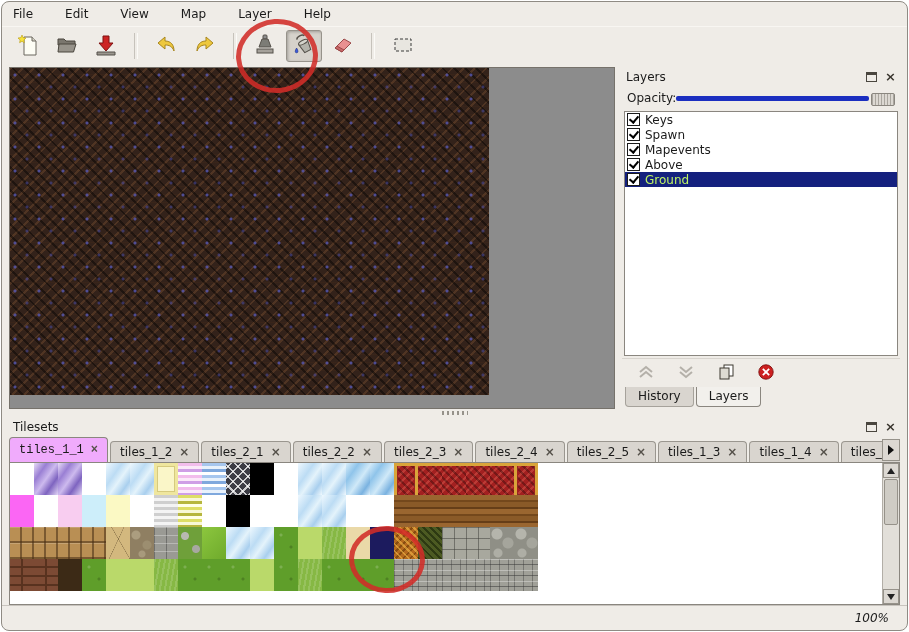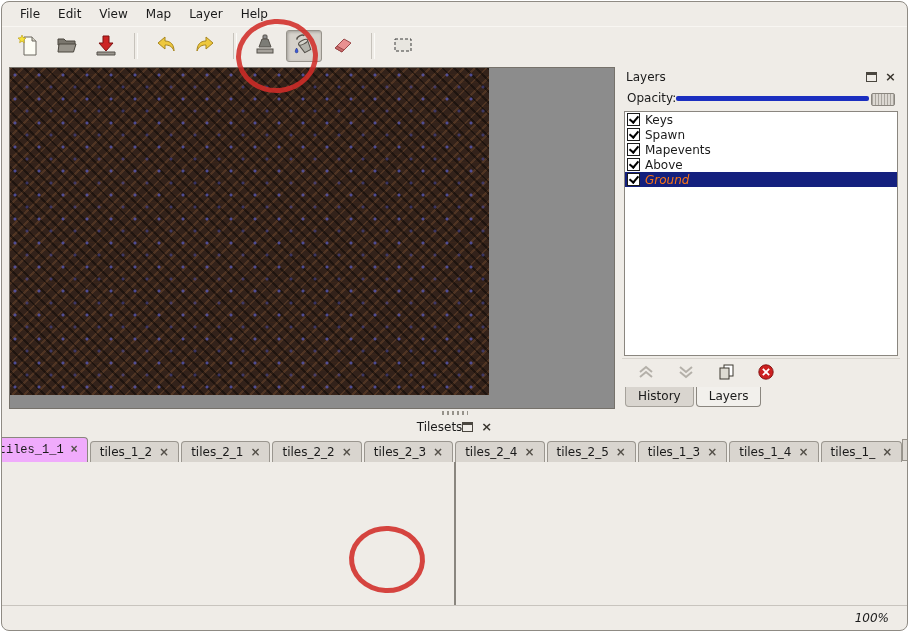--- a/index.html
+++ b/index.html
@@ -3,21 +3,21 @@
 <meta charset="utf-8">
 <style>
   html,body{margin:0;padding:0;}
   body{width:909px;height:632px;position:relative;background:#ffffff;
        font-family:"DejaVu Sans","Liberation Sans",sans-serif;font-size:12px;color:#1a1a1a;
        overflow:hidden;}
   .window{position:absolute;inset:1px;border:1px solid #8f8b84;border-radius:8px;
           background:#efece7;overflow:hidden;display:flex;flex-direction:column;}
 
   
-  .menubar{height:24px;display:flex;align-items:center;padding:0 9px;gap:0;}
+  .menubar{height:24px;display:flex;align-items:center;padding:0 2px;gap:14px;}
   .menu-item{padding:3px 9px;border-radius:3px;cursor:default;}
 
   
   .toolbar{height:38px;display:flex;align-items:center;padding:0 8px;gap:3px;
            border-top:1px solid #f8f6f2;}
   .tb{width:36px;height:32px;background:transparent;border:1px solid transparent;
       display:flex;align-items:center;justify-content:center;padding:0;border-radius:3px;}
   .tb.pressed{background:#d6d2cb;border:1px solid #96928a;
       box-shadow:inset 1px 1px 3px rgba(0,0,0,.25);}
   .sep{width:2px;height:26px;border-left:1px solid #c6c2bb;border-right:1px solid #fbfaf7;margin:0 7px;}
@@ -43,38 +43,38 @@
   .dock-float{width:11px;height:10px;border:1px solid #4a463f;border-top:3px solid #4a463f;display:inline-block;box-sizing:border-box;}
   .dock-close{font-weight:bold;color:#3a362f;font-size:13px;line-height:12px;cursor:default;}
   .opacity-row{height:22px;display:flex;align-items:center;padding:0 5px;}
   .slider{flex:1;height:13px;position:relative;}
   .slider-fill{position:absolute;left:0;right:26px;top:4px;height:5px;background:#1b2ec0;border-radius:2px;}
   .slider-handle{position:absolute;right:0;top:1px;width:22px;height:11px;background:#dcd8d2;
       border:1px solid #8a867f;border-radius:2px;
       background-image:repeating-linear-gradient(90deg,#aaa69f 0 1px,transparent 1px 3px);background-clip:content-box;}
   .layers-list{flex:1;margin:2px 2px;background:#fff;border:1px solid #8a867f;overflow:hidden;}
   .layer-row{height:15px;display:flex;align-items:center;gap:5px;padding:0 2px;cursor:default;}
-  .layer-row.selected{background:#14207e;color:#f97316;font-style:italic;}
+  .layer-row.selected{background:#14207e;color:#bef264;}
   .checkbox{width:11px;height:11px;background:#fff;border:1px solid #1a1a1a;position:relative;flex:none;box-sizing:content-box;}
   .checkbox.checked::after{content:"";position:absolute;left:3px;top:0px;width:4px;height:7px;
       border-right:2px solid #000;border-bottom:2px solid #000;transform:rotate(40deg);}
   .layer-btns{height:28px;display:flex;align-items:center;gap:16px;padding:0 12px;border-top:1px solid #d8d4ce;}
   .lb{display:flex;align-items:center;justify-content:center;width:24px;height:20px;cursor:default;}
   .dock-tabs{height:22px;display:flex;padding:0 3px;gap:2px;align-items:flex-start;}
   .dock-tab{padding:2px 12px 3px;background:#d9d5cf;border:1px solid #a6a29b;border-top:none;
       border-radius:0 0 4px 4px;cursor:default;}
   .dock-tab.active{background:#f2f0ec;border-color:#8a867f;}
 
   
   .splitter-h{height:8px;position:relative;}
   .splitter-grip{position:absolute;left:50%;top:2px;transform:translateX(-50%);width:26px;height:4px;
       background-image:repeating-linear-gradient(90deg,#96928a 0 2px,transparent 2px 5px);}
 
   
-  .tilesets-dock{height:188px;display:flex;flex-direction:column;padding:0 7px;min-height:0;align-items:center;}
+  .tilesets-dock{height:188px;display:flex;flex-direction:column;padding:0 7px;min-height:0;}
   .ts-tabs{height:25px;display:flex;align-items:flex-end;gap:2px;position:relative;overflow:hidden;padding-right:18px;}
   .ts-tab{height:20px;display:flex;align-items:center;gap:7px;padding:0 9px;background:#d9d5cf;
       border:1px solid #9a968f;border-bottom:none;border-radius:4px 4px 0 0;white-space:nowrap;cursor:default;}
   .ts-tab.active{background:#f0abfc;height:24px;border-color:#8a867f;font-family:Liberation Mono, monospace;}
   .ts-close{font-weight:bold;color:#55514a;font-size:12px;line-height:11px;}
   .ts-scroll-btn{position:absolute;right:0;bottom:1px;width:16px;height:20px;background:#dcd8d2;
       border:1px solid #96928a;display:flex;align-items:center;justify-content:center;}
   .tri-right{width:0;height:0;border-left:6px solid #111;border-top:5px solid transparent;border-bottom:5px solid transparent;}
   .palette-wrap{flex:1;border:1px solid #8a867f;background:#fff;position:relative;overflow:hidden;}
   .palette{position:absolute;left:0;top:0;display:grid;grid-template-columns:repeat(22,24px);grid-auto-rows:32px;}

